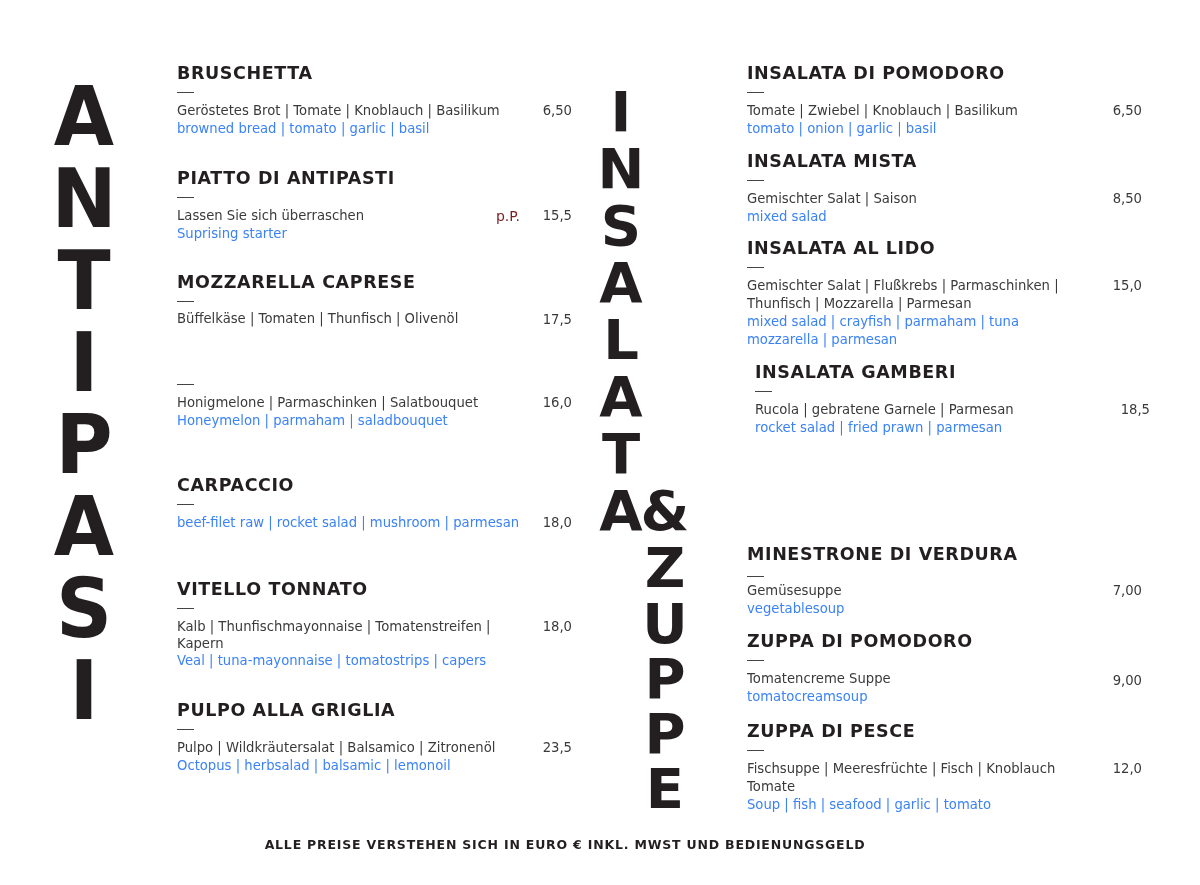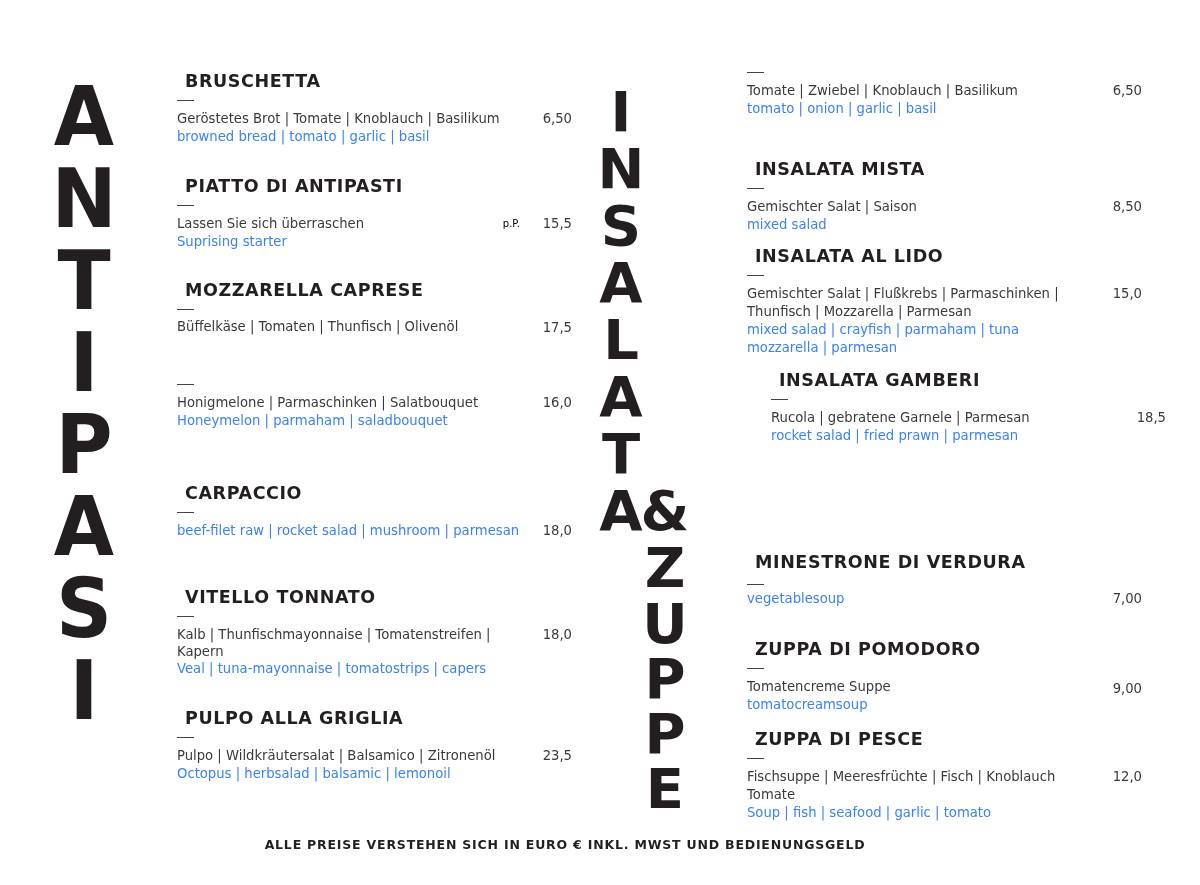--- a/index.html
+++ b/index.html
@@ -10,37 +10,37 @@
     .big-letter {
       position: absolute; font-family: "DejaVu Sans", sans-serif; font-weight: bold;
       color: #231f20; line-height: 1; text-align: center;
     }
     .antipasti-letter { font-size: 82px; width: 80px; left: 44px; transform: scaleX(0.95); }
     .insalata-letter { font-size: 56px; width: 50px; left: 596px; }
     .zuppe-letter { font-size: 56px; width: 50px; left: 640px; }
     .dish { position: absolute; width: 395px; }
     .dish-title {
       font-family: "DejaVu Sans", sans-serif; font-weight: bold; font-size: 17.5px;
-      letter-spacing: 0.6px; color: #231f20; margin: 8px; white-space: nowrap; line-height: 20px;
+      letter-spacing: 0.6px; color: #231f20; margin: 0; white-space: nowrap; line-height: 20px;
     }
     .dish-dash {
       width: 17px; height: 1px; background: #444; margin: 9px 0 9px 0;
     }
     .dish-body { position: relative; }
     .dish-de {
       font-size: 13.2px; color: #3a3a3a; line-height: 18px; width: 330px; font-family: "DejaVu Sans", sans-serif;
     }
     .dish-en {
       font-size: 13.2px; color: #3b82f6; line-height: 18px; width: 330px; font-family: "DejaVu Sans", sans-serif;
     }
     .dish-price {
       position: absolute; right: 0; top: 0; font-size: 13.2px; color: #3a3a3a; line-height: 18px;
     }
     .dish-pp {
-      position: absolute; right: 52px; top: 0; font-size: 10px; color: #000000; line-height: 18px;
+      position: absolute; right: 52px; top: 0; font-size: 14px; color: #7f1d1d; line-height: 18px;
     }
     .footer-note {
       position: absolute; left: 0; width: 1130px; top: 837px; text-align: center;
       font-weight: bold; font-size: 12.5px; letter-spacing: 0.8px; color: #231f20;
       font-family: "DejaVu Sans", sans-serif;
     }
   </style>
 </head>
 <body>
 
@@ -139,20 +139,21 @@
       <div class="dish-de" style="width:340px">Pulpo | Wildkräutersalat | Balsamico | Zitronenöl</div>
       <div class="dish-en">Octopus | herbsalad | balsamic | lemonoil</div>
       <div class="dish-price">23,5</div>
     </div>
   </div>
 </div>
 
 <div>
 
   <div class="dish" style="left:747px; top:63px">
+    <div class="dish-title">INSALATA DI POMODORO</div>
     <div class="dish-dash"></div>
     <div class="dish-body">
       <div class="dish-de">Tomate | Zwiebel | Knoblauch | Basilikum</div>
       <div class="dish-en">tomato | onion | garlic | basil</div>
       <div class="dish-price">6,50</div>
     </div>
   </div>
 
   <div class="dish" style="left:747px; top:151px">
     <div class="dish-title">INSALATA MISTA</div>
@@ -167,37 +168,38 @@
   <div class="dish" style="left:747px; top:238px">
     <div class="dish-title">INSALATA AL LIDO</div>
     <div class="dish-dash"></div>
     <div class="dish-body">
       <div class="dish-de" style="width:320px">Gemischter Salat | Flußkrebs | Parmaschinken | Thunfisch | Mozzarella | Parmesan</div>
       <div class="dish-en" style="width:285px">mixed salad | crayfish | parmaham | tuna mozzarella | parmesan</div>
       <div class="dish-price">15,0</div>
     </div>
   </div>
 
-  <div class="dish" style="left:771px; top:362px">
+  <div class="dish" style="left:755px; top:362px">
     <div class="dish-title">INSALATA GAMBERI</div>
     <div class="dish-dash"></div>
     <div class="dish-body">
       <div class="dish-de">Rucola | gebratene Garnele | Parmesan</div>
       <div class="dish-en">rocket salad | fried prawn | parmesan</div>
       <div class="dish-price">18,5</div>
     </div>
   </div>
 </div>
 
 <div>
 
   <div class="dish" style="left:747px; top:544px">
     <div class="dish-title">MINESTRONE DI VERDURA</div>
     <div class="dish-dash" style="margin:12px 0 5px 0"></div>
     <div class="dish-body">
+      <div class="dish-de">Gemüsesuppe</div>
       <div class="dish-en">vegetablesoup</div>
       <div class="dish-price">7,00</div>
     </div>
   </div>
 
   <div class="dish" style="left:747px; top:631px">
     <div class="dish-title">ZUPPA DI POMODORO</div>
     <div class="dish-dash"></div>
     <div class="dish-body">
       <div class="dish-de">Tomatencreme Suppe</div>

